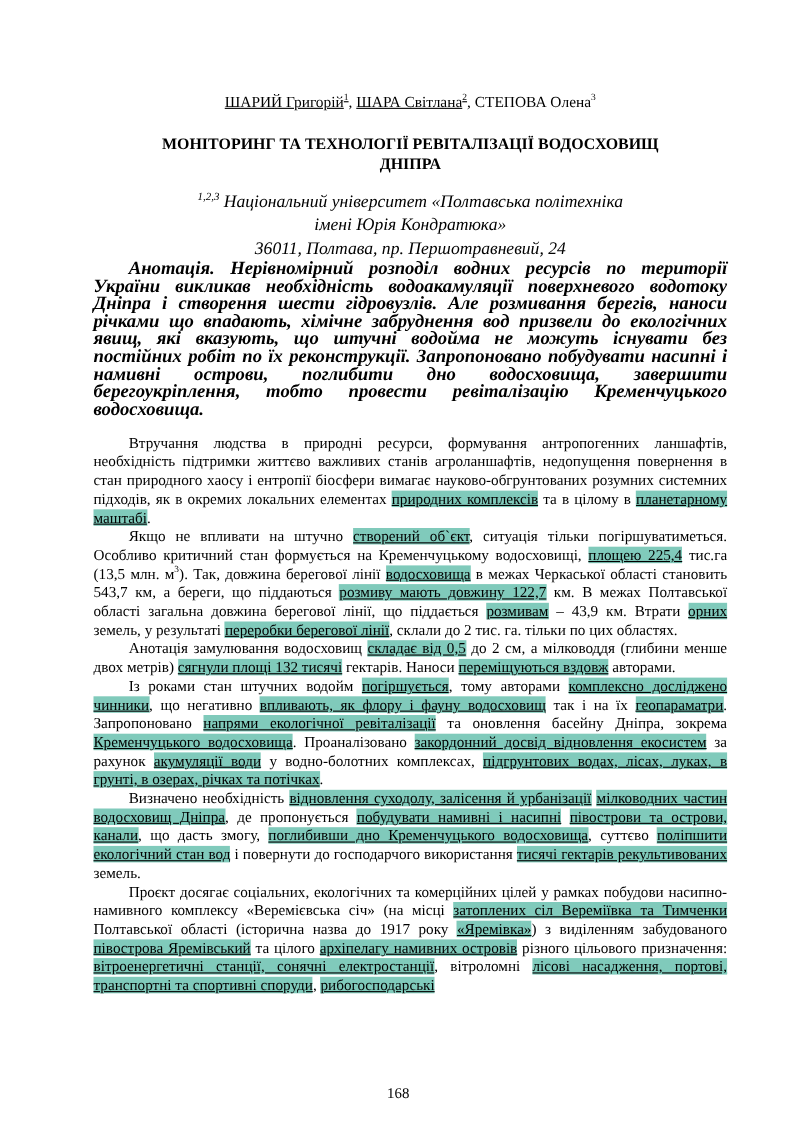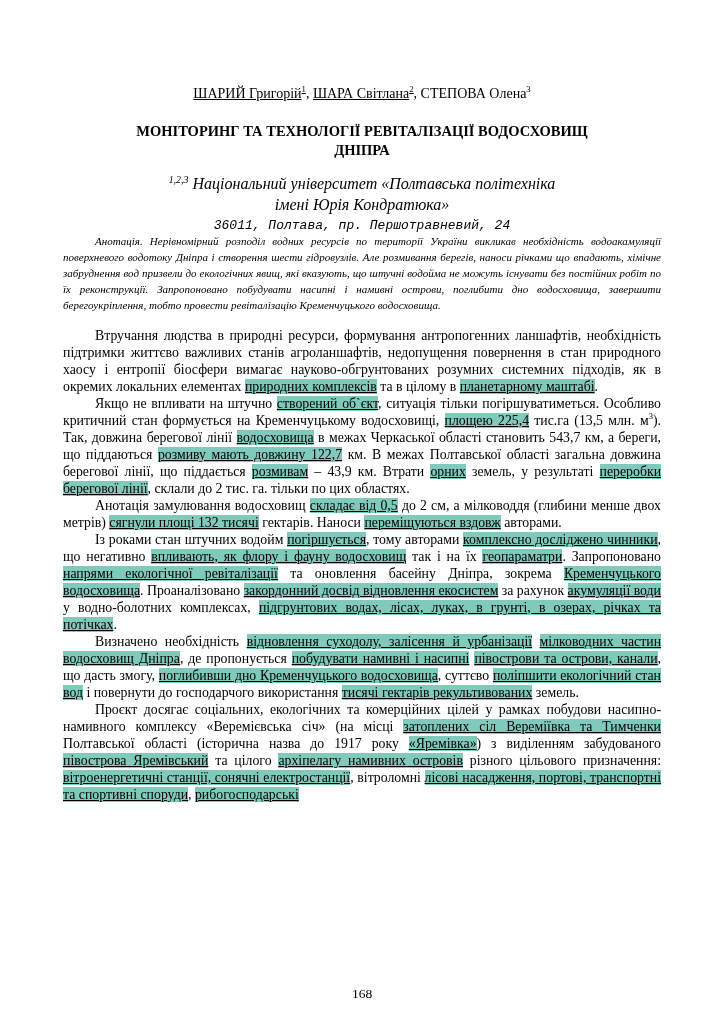--- a/index.html
+++ b/index.html
@@ -4,41 +4,41 @@
 <style>
   * { margin:0; padding:0; box-sizing:border-box; }
   html,body { background:#ffffff; }
   body {
     width:724px; height:1024px;
     font-family:"Liberation Serif", serif;
     color:#000;
     position:relative;
     overflow:hidden;
   }
-  .sheet { padding:86px 63px 0 63px; }
+  .sheet { padding:86px 63px 0 85px; }
   .center { text-align:center; }
   .authors { font-size:14px; margin-bottom:20px; }
   .u { text-decoration:underline; }
   sup { font-size:0.62em; vertical-align:super; line-height:0; }
   .title {
     font-weight:bold; font-size:14.5px; line-height:1.32;
     max-width:480px; margin:0 auto 14px auto; text-align:center;
   }
   .affil {
     font-style:italic; font-size:16px; line-height:1.3;
     max-width:420px; margin:0 auto; text-align:center;
   }
-  .address { font-style:italic; font-size:13px; margin-top:2px;font-family:Liberation Mono, monospace; }
+  .address { font-style:italic; font-size:16px; margin-top:2px; }
   .email-line { margin-top:2px; margin-bottom:20px; }
   .email-line a {
     color:var(--link, #0000cc); font-style:italic;
     text-decoration:underline; font-size:13.5px;
   }
   .abstract {
-    font-weight:normal; font-style:italic; font-size:11px;
+    font-weight:bold; font-style:italic; font-size:17px;
     line-height:16px; text-align:justify; text-indent:32px;
     margin-bottom:14px;
   }
   .para {
     font-size:13.8px; line-height:17px;
     text-align:justify; text-indent:32px;
   }
   .hl { background:var(--hl, #80cabb);text-decoration:underline; }
   .page-num {
     position:absolute; bottom:22px; left:0; right:0;

